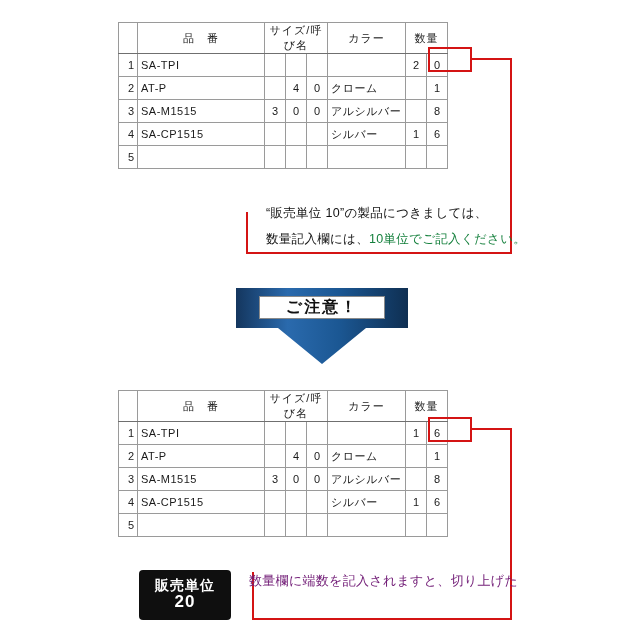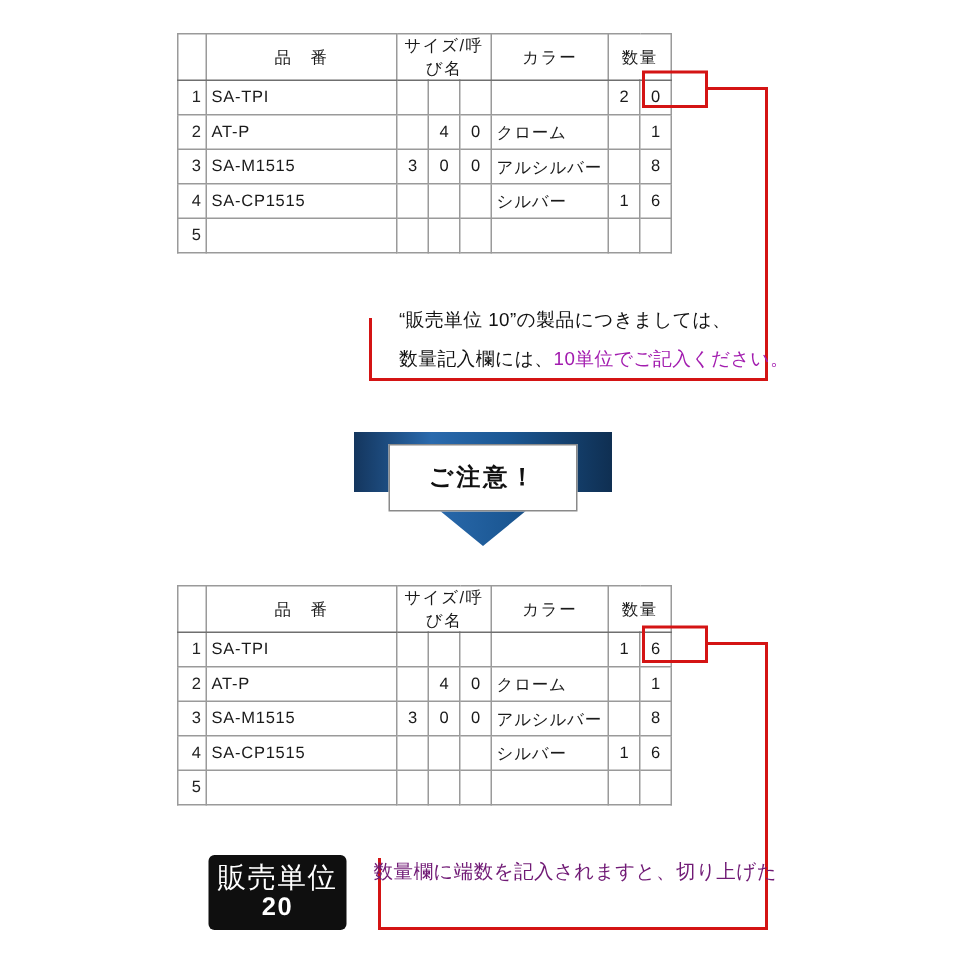--- a/index.html
+++ b/index.html
@@ -62,41 +62,41 @@
 
   
   .note1 {
     position: absolute;
     font-size: 12.5px;
     line-height: 26px;
     color: #111;
     letter-spacing: .3px;
     white-space: nowrap;
   }
-  .note1 .accent { color: #a21caf; }
+  .note1 .accent { color: #15803d; }
 
   
   .caution-wrap {
     position: absolute;
     left: 236px;
     top: 288px;
     width: 172px;
     height: 76px;
   }
   .arrow-shape {
     position: absolute;
     left: 0; top: 0;
     width: 172px; height: 76px;
   }
   .caution-box {
     position: absolute;
     left: 23px;
     top: 8px;
     width: 126px;
-    height: 45px;
+    height: 23px;
     background: #ffffff;
     border: 1px solid #8a8a8a;
     display: flex;
     align-items: center;
     justify-content: center;
     font-size: 16px;
     font-weight: bold;
     letter-spacing: 2px;
     color: #111;
     box-sizing: border-box;
@@ -111,21 +111,21 @@
     height: 50px;
     background: #0f0f0f;
     color: #ffffff;
     border-radius: 4px;
     display: flex;
     flex-direction: column;
     align-items: center;
     justify-content: center;
     line-height: 1.08;
   }
-  .unit-badge .u1 { font-size: 19px; font-weight: normal; letter-spacing: 1px; }
+  .unit-badge .u1 { font-size: 14px; font-weight: bold; letter-spacing: 1px; }
   .unit-badge .u2 { font-size: 17px; font-weight: bold; letter-spacing: 1px; }
 
   
   .note2 {
     position: absolute;
     left: 249px;
     top: 568px;
     font-size: 13px;
     line-height: 26px;
     color: #701a75;

